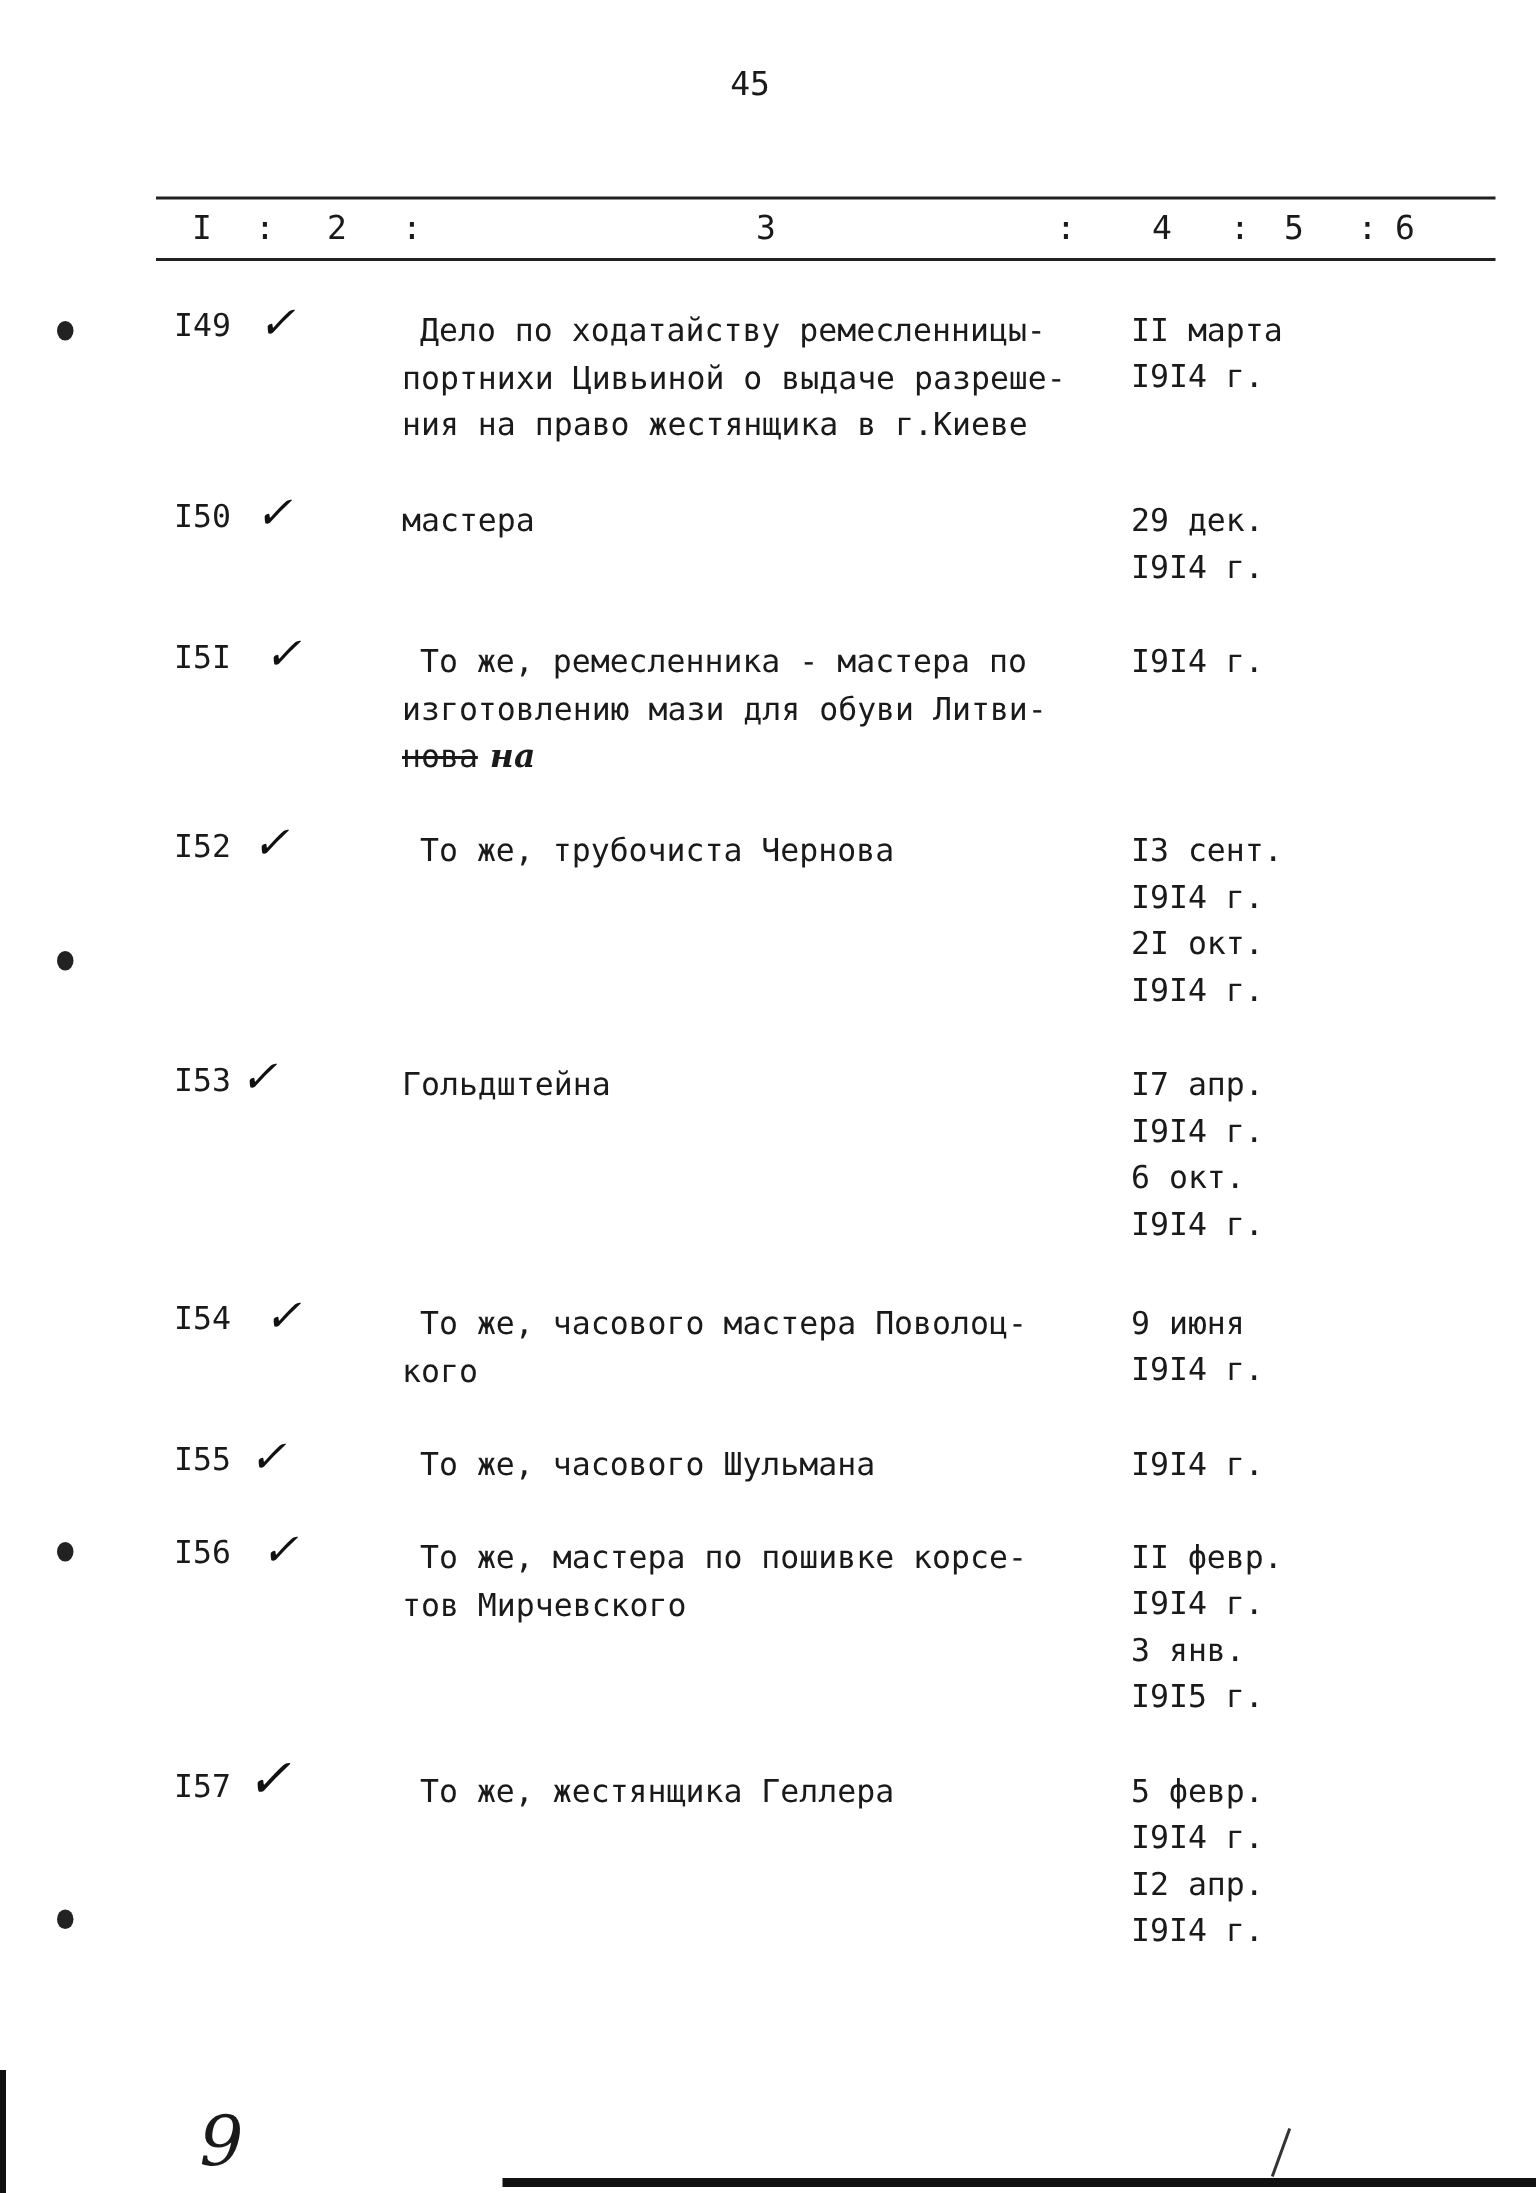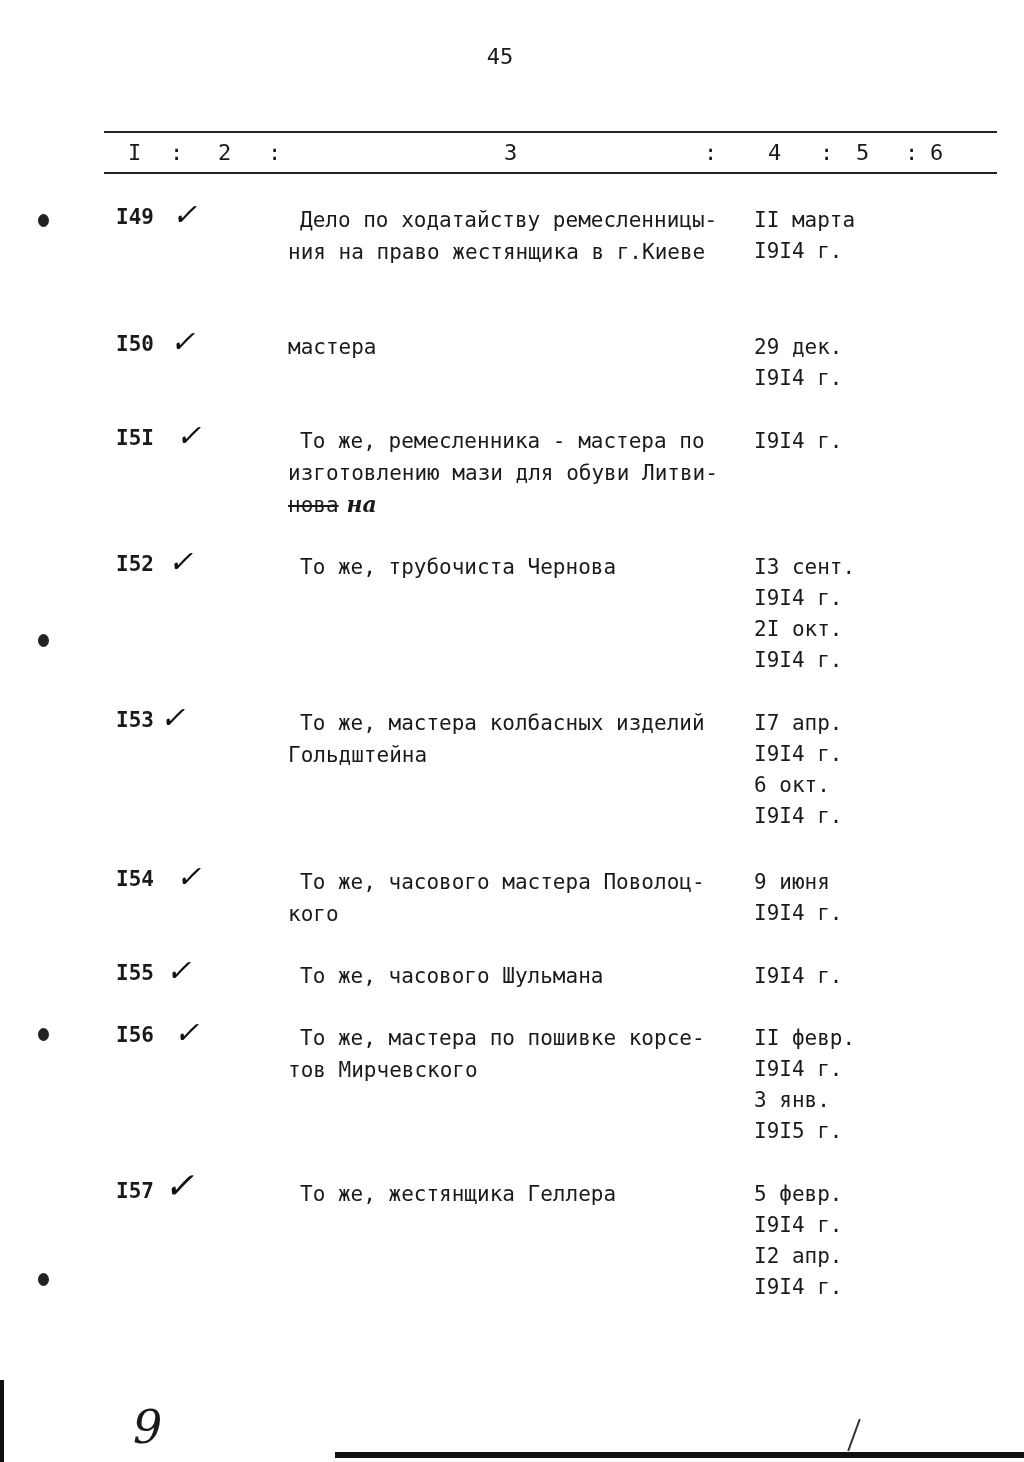--- a/index.html
+++ b/index.html
@@ -6,24 +6,24 @@
     body {
       width: 1024px; height: 1462px; background: #ffffff; position: relative; overflow: hidden;
       font-family: "DejaVu Sans Mono", "Liberation Mono", monospace; color: #1a1a1a;
     }
     .page-num { position: absolute; top: 44px; left: 0; width: 1000px; text-align: center; font-size: 22px; }
     .rule { position: absolute; left: 104px; width: 893px; height: 2px; background: #222; }
     .rule.top { top: 131px; }
     .rule.bot { top: 172px; }
     .hdr { position: absolute; top: 140px; font-size: 22px; }
     .entry { position: absolute; left: 0; width: 1024px; font-size: 21px; }
-    .num { position: absolute; left: 116px; top: 0; font-weight: bold; }
+    .num { position: absolute; left: 116px; top: 0; }
     .check { position: absolute; top: -8px; font-family: "DejaVu Serif", serif; font-style: italic; font-size: 30px; color: #111; }
     .desc { position: absolute; left: 268px; top: 0; width: 445px; line-height: 31.5px; }
-    .desc .line { display: block; white-space: pre; margin-left: 20px; }
+    .desc .line { display: block; white-space: pre; }
     .dates { position: absolute; left: 718px; top: 0; line-height: 31px; margin-left: 36px; }
     .dates .line { display: block; white-space: pre; }
     .strike { text-decoration: line-through; }
     .hand { font-family: "DejaVu Serif", serif; font-style: italic; font-weight: bold; font-size: 22px; margin-left: 8px; }
     .hole { position: absolute; left: 38px; width: 11px; height: 13px; border-radius: 50%; background: #222; }
     .footer-mark { position: absolute; left: 133px; top: 1400px; font-family: "DejaVu Serif", serif; font-style: italic; font-size: 46px; }
     .footer-rule { position: absolute; left: 335px; top: 1452px; width: 689px; height: 6px; background: #111; }
     .footer-tick { position: absolute; left: 853px; top: 1418px; width: 2px; height: 34px; background: #333; transform: rotate(20deg); }
     .left-edge { position: absolute; left: 0; top: 1380px; width: 4px; height: 82px; background: #111; }
   </style>
@@ -44,20 +44,21 @@
 <span class="hdr" style="left:856px">5</span>
 <span class="hdr" style="left:905px">:</span>
 <span class="hdr" style="left:930px">6</span>
 <div class="rule bot"></div>
 
 <div class="entry" style="top:205px">
   <span class="num">I49</span>
   <span class="check" style="left:172px">✓</span>
   <div class="desc">
     <span class="line" style="padding-left:12px">Дело по ходатайству ремесленницы-</span>
+    <span class="line">портнихи Цивьиной о выдаче разреше-</span>
     <span class="line">ния на право жестянщика в г.Киеве</span>
   </div>
   <div class="dates">
     <span class="line">II марта</span>
     <span class="line">I9I4 г.</span>
   </div>
 </div>
 
 <div class="entry" style="top:332px">
   <span class="num">I50</span>
@@ -95,21 +96,20 @@
     <span class="line">I9I4 г.</span>
     <span class="line">2I окт.</span>
     <span class="line">I9I4 г.</span>
   </div>
 </div>
 
 <div class="entry" style="top:708px">
   <span class="num">I53</span>
   <span class="check" style="left:160px">✓</span>
   <div class="desc">
-    <span class="line" style="padding-left:12px">То же, мастера колбасных изделий</span>
     <span class="line">Гольдштейна</span>
   </div>
   <div class="dates">
     <span class="line">I7 апр.</span>
     <span class="line">I9I4 г.</span>
     <span class="line">6 окт.</span>
     <span class="line">I9I4 г.</span>
   </div>
 </div>
 

